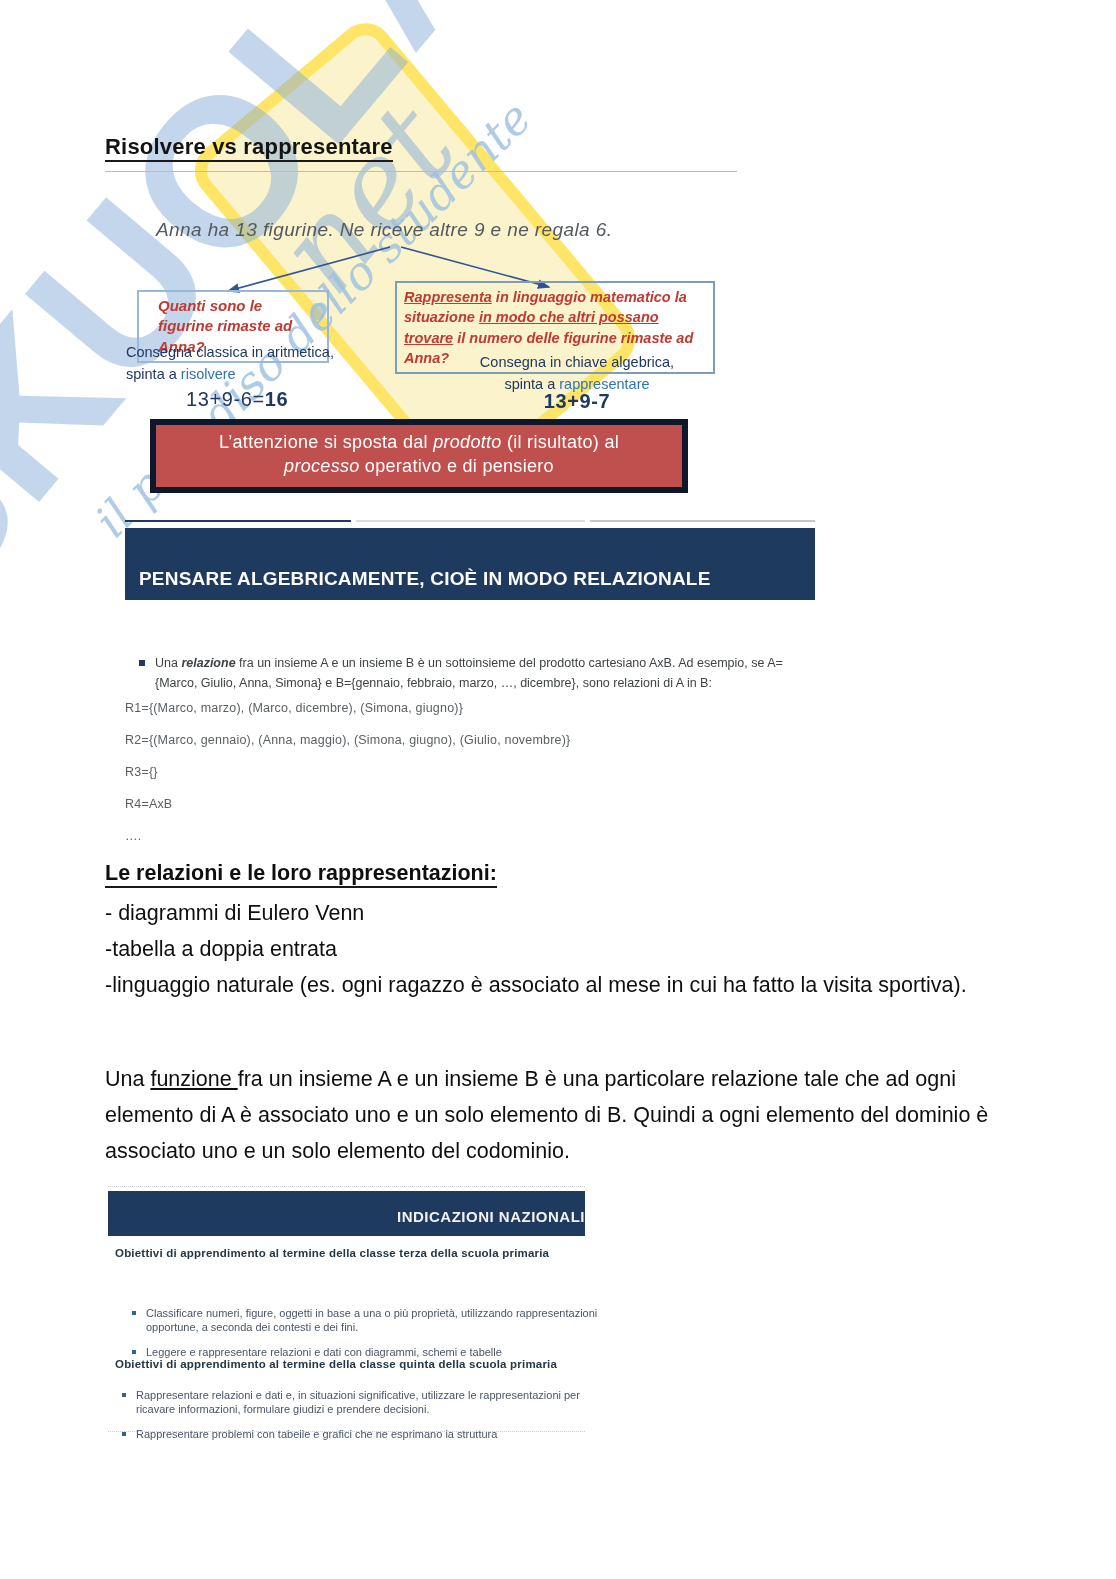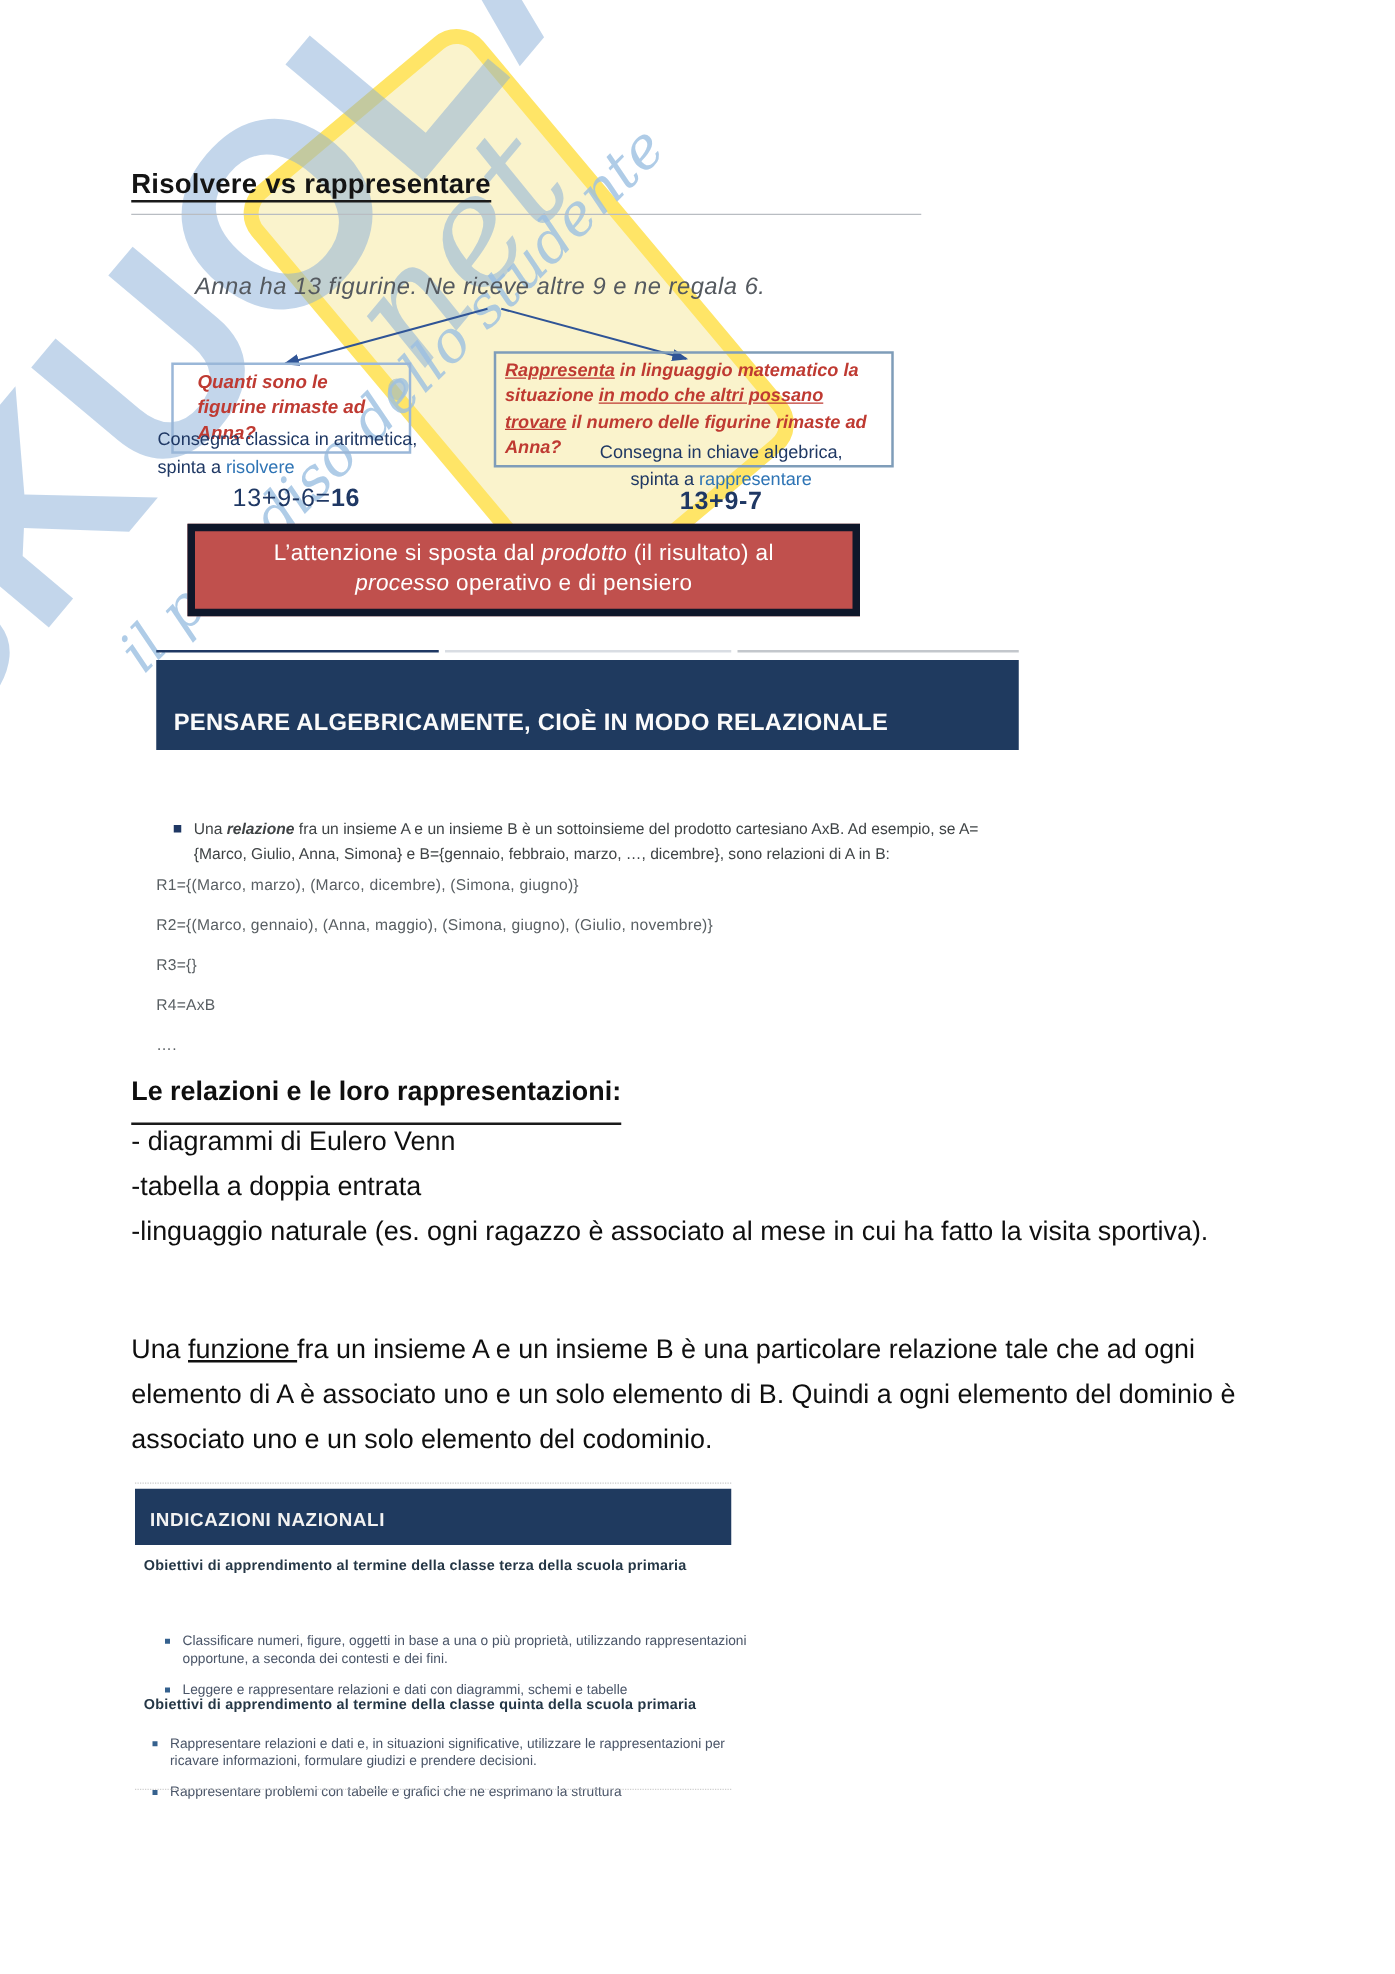--- a/index.html
+++ b/index.html
@@ -7,21 +7,21 @@
         font-family:"Liberation Sans",sans-serif;overflow:hidden;}
   .abs{position:absolute;}
   .z1{z-index:1;}
   
   #wm{position:absolute;left:0;top:0;width:1116px;height:1579px;z-index:0;pointer-events:none;}
   
   .doc-title{left:105px;top:134px;font-size:22px;font-weight:bold;color:#141414;letter-spacing:.2px;}
   .doc-title span{border-bottom:2px solid #1a1a1a;padding-bottom:1px;}
   .title-rule{left:105px;top:171px;width:632px;height:1px;background:#b9bdc2;}
   .notes-heading{left:105px;top:861px;font-size:21.5px;font-weight:bold;color:#0f0f0f;}
-  .notes-heading span{border-bottom:2px solid #1a1a1a;padding-bottom:13px;}
+  .notes-heading span{border-bottom:2px solid #1a1a1a;padding-bottom:1px;}
   .notes-list{left:105px;top:895px;width:920px;font-size:21.5px;color:#0f0f0f;line-height:36px;}
   .notes-par{left:105px;top:1061px;width:918px;font-size:21.5px;color:#0f0f0f;line-height:36px;}
   .kw-bold-underline{font-weight:normal;text-decoration:underline;}
   
   .anna{left:156px;top:219px;font-size:19px;font-style:italic;color:#54595f;letter-spacing:.4px;}
   .qbox{left:137px;top:290px;width:150px;border:2px solid #9ab7d8;padding:4px 19px;
         font-size:15px;font-weight:bold;font-style:italic;color:#bf3a32;line-height:1.35;background:rgba(255,255,255,.0);}
   .rbox{left:395px;top:281px;width:302px;border:2px solid #7f9db9;padding:4px 7px;
         font-size:14.5px;font-weight:bold;font-style:italic;color:#bf3a32;line-height:1.4;}
   .rbox u{text-decoration:underline;}
@@ -41,21 +41,21 @@
   .seg3{left:590px;width:225px;background:#c3c7cc;}
   .banner1{left:125px;top:528px;width:690px;height:72px;background:#1f3a5f;color:#fbfbfb;
            font-size:19px;font-weight:bold;letter-spacing:.2px;padding:40px 0 0 14px;box-sizing:border-box;}
   .s2bullet{left:139px;top:653px;width:660px;display:flex;gap:10px;font-size:12.5px;color:#3f4345;line-height:1.6;}
   .sq{flex:0 0 auto;width:6px;height:6px;background:#1f3864;margin-top:7px;}
   .relations{left:125px;top:701px;font-size:12.5px;color:#595f63;letter-spacing:.2px;}
   .relations div{margin-bottom:18px;}
   
   .slide3-topline{left:108px;top:1186px;width:477px;height:0;border-top:1px dotted #cccccc;}
   .banner2{left:108px;top:1191px;width:477px;height:45px;background:#1f3a5f;color:#f2f2f2;
-           font-size:15px;font-weight:600;letter-spacing:.5px;padding:17px 0 0 12px;box-sizing:border-box;}
+           font-size:15px;font-weight:600;letter-spacing:.5px;padding:17px 0 0 12px;box-sizing:border-box;text-align:right;}
   .obj-heading{font-size:11.5px;font-weight:bold;color:#253746;letter-spacing:.2px;}
   .oh1{left:115px;top:1247px;}
   .oh2{left:115px;top:1358px;}
   .obj-list{width:500px;font-size:11px;color:#4a5568;line-height:14px;}
   .ol1{left:132px;top:1292px;margin-top:14px;}
   .ol2{left:122px;top:1388px;}
   .obj-item{display:flex;gap:10px;margin-bottom:11px;}
   .sq2{flex:0 0 auto;width:4px;height:4px;background:#35618e;margin-top:5px;}
   .slide3-bottomline{left:108px;top:1431px;width:477px;height:0;border-top:1px dotted #cfcfcf;}
 </style>

